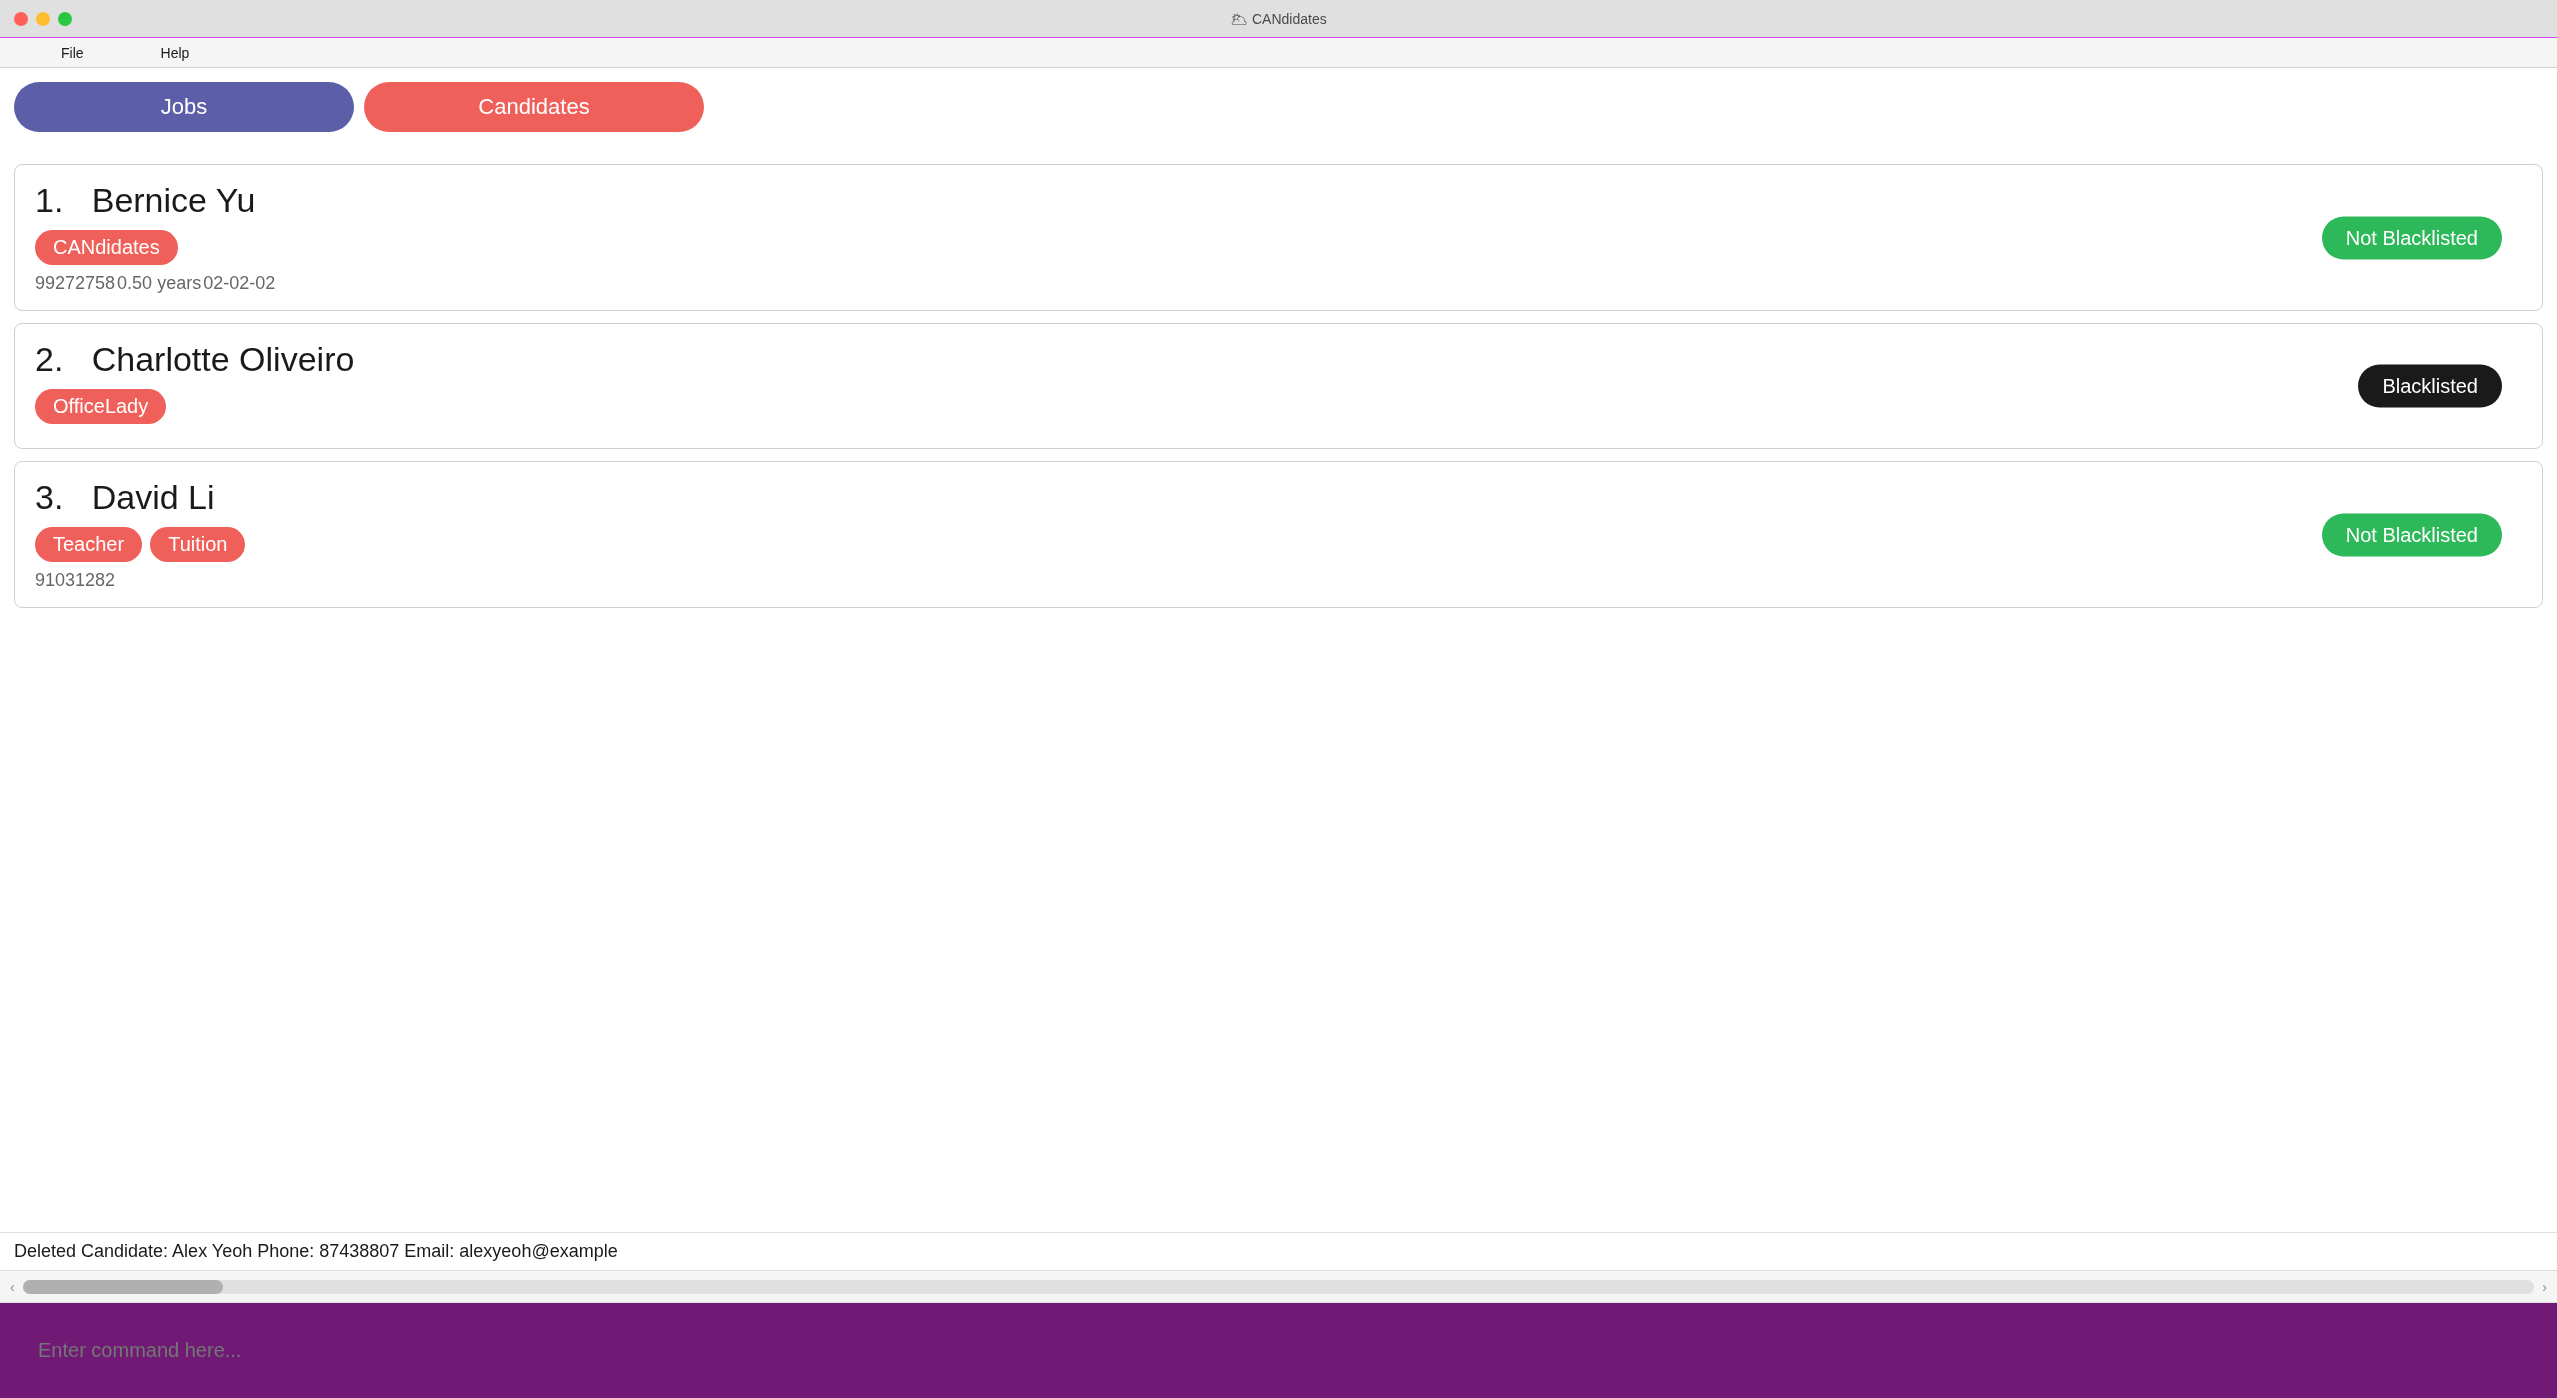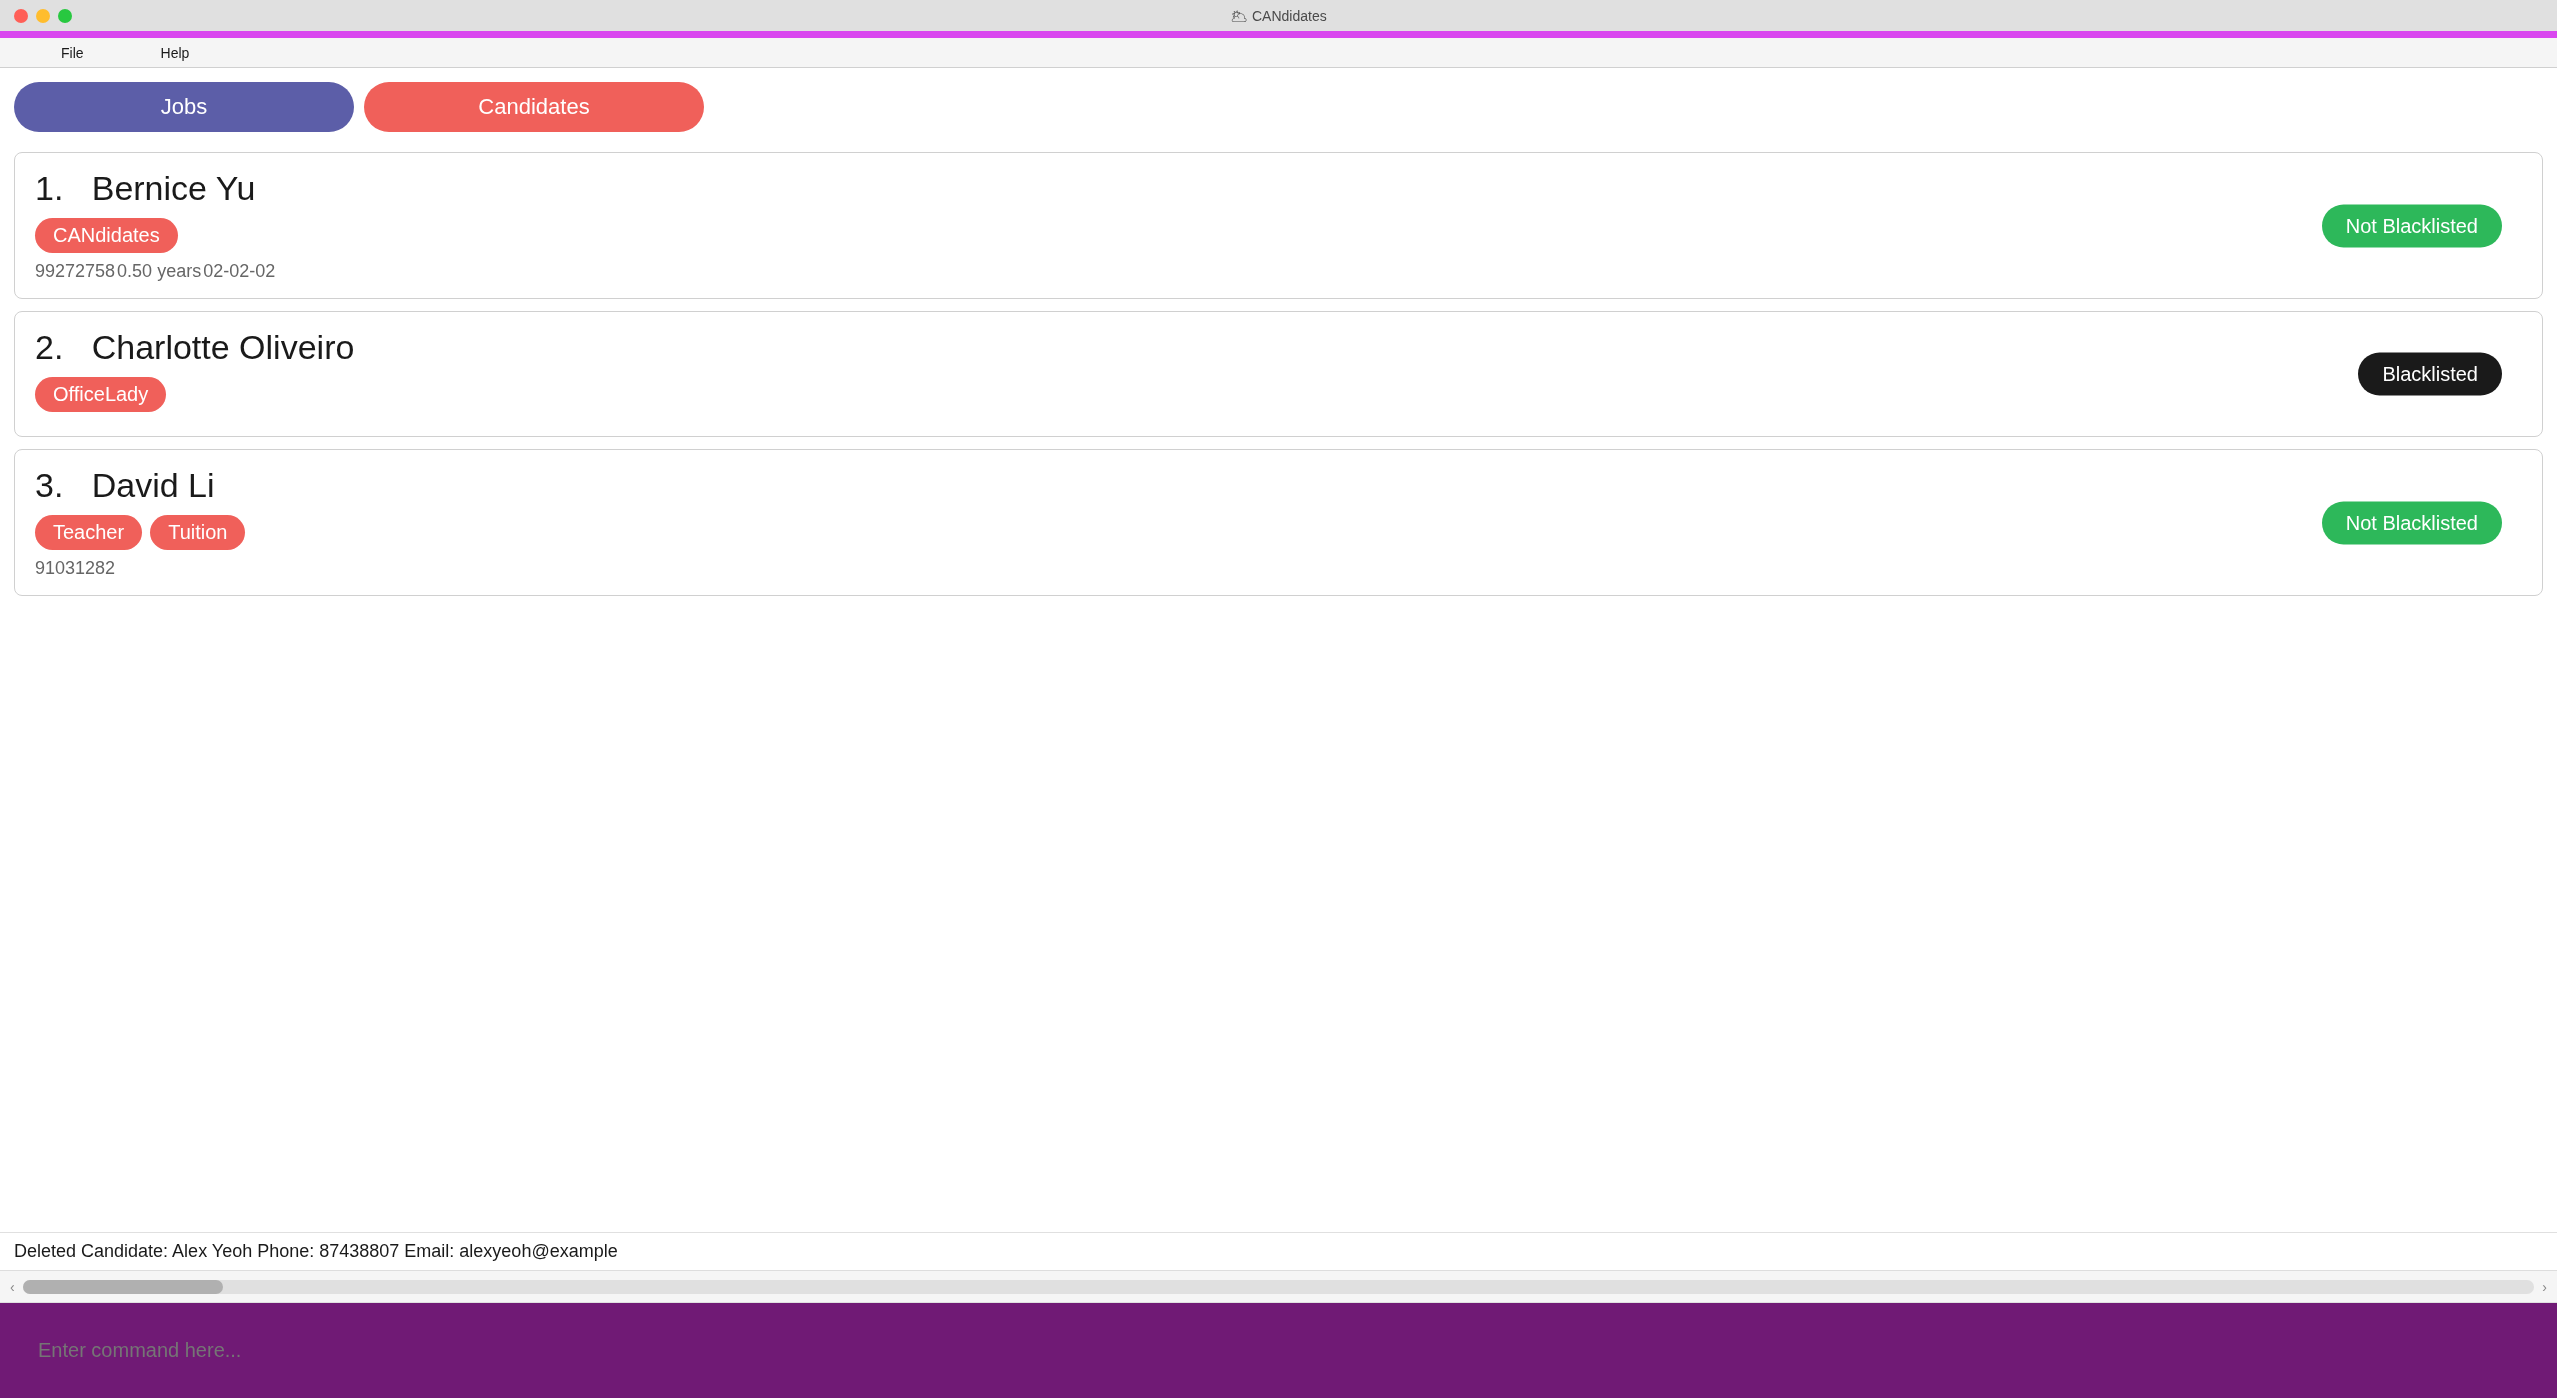--- a/index.html
+++ b/index.html
@@ -18,21 +18,21 @@
     }
 
     
     .title-bar {
       height: 38px;
       background: #e0e0e0;
       display: flex;
       align-items: center;
       justify-content: center;
       position: relative;
-      border-bottom: 7px solid #d946ef;
+      border-bottom: 1px solid #d946ef;
     }
 
     .title-bar-buttons {
       position: absolute;
       left: 14px;
       display: flex;
       gap: 8px;
       align-items: center;
     }
 
@@ -117,20 +117,21 @@
       overflow-y: auto;
     }
 
     .candidate-card {
       border: 1px solid #d0d0d0;
       border-radius: 8px;
       padding: 16px 20px;
       margin-bottom: 12px;
       background: white;
       position: relative;
+      margin-top: 12px;
     }
 
     .candidate-number-name {
       font-size: 34px;
       font-weight: 400;
       margin-bottom: 10px;
       color: #1a1a1a;
     }
 
     .candidate-number {

